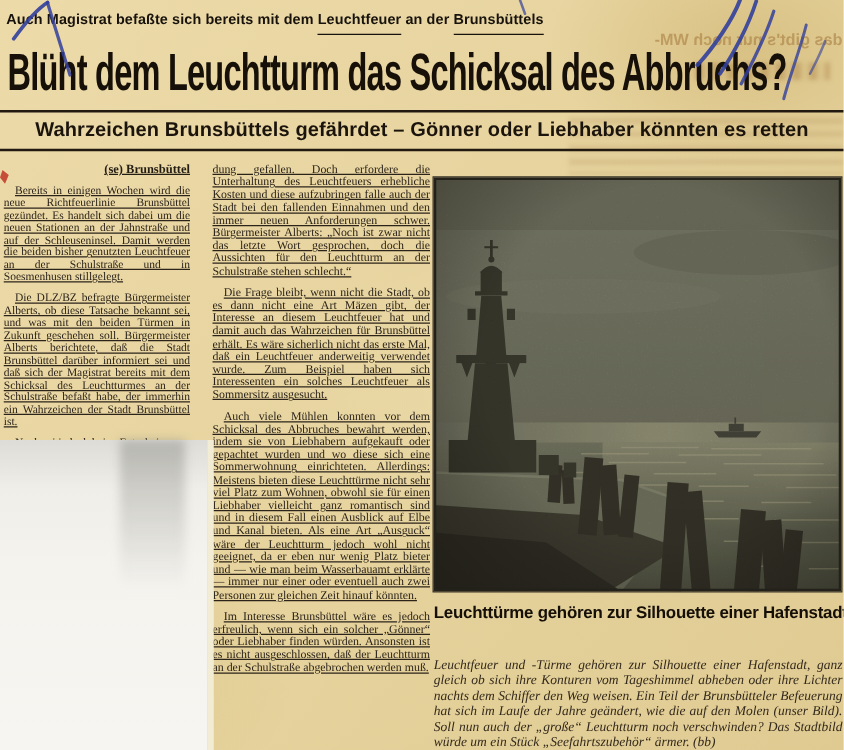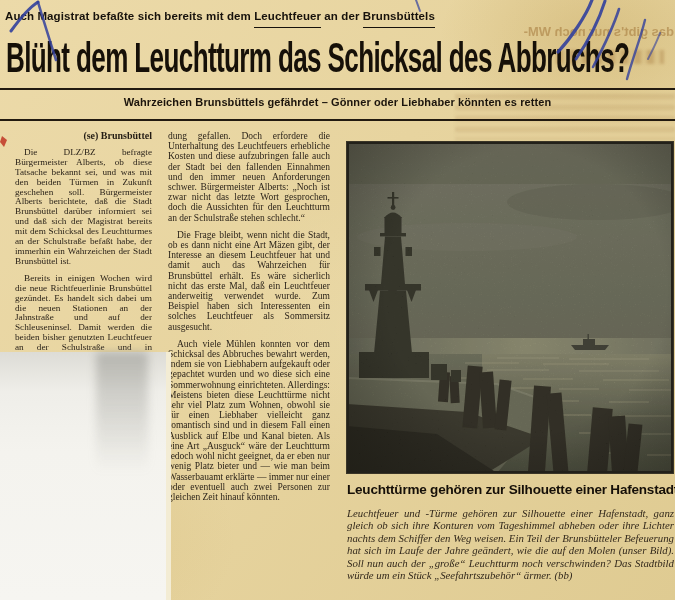--- a/index.html
+++ b/index.html
@@ -38,48 +38,48 @@
     position:absolute;left:6px;top:34px;z-index:2;
     font-size:42px;font-weight:bold;color:#161008;
     letter-spacing:-1px;white-space:nowrap;
     transform:scaleX(.62);transform-origin:0 0;
   }
   .rule{position:absolute;left:0;width:675px;height:2px;background:#221a10;z-index:2;}
   .rule.top{top:88px;}
   .rule.bottom{top:119px;}
   .subhead{
     position:absolute;left:0;top:96px;width:675px;z-index:2;text-align:center;
-    font-size:11px;font-weight:bold;color:#1b140c;letter-spacing:.1px;
+    font-size:16px;font-weight:bold;color:#1b140c;letter-spacing:.1px;
   }
   
   .bodycol{
     position:absolute;z-index:2;color:#2c241a;
     font-family:"Liberation Serif",serif;
     text-align:justify;
   }
   .col-left{left:3px;top:131px;width:149px;font-size:9.2px;line-height:9.9px;}
-  .col-mid{left:156px;top:131px;width:174px;font-size:9.5px;line-height:10.2px;}
-  .bodycol p{margin:0 0 7px 12px;text-indent:9px;}
+  .col-mid{left:170px;top:131px;width:174px;font-size:9.5px;line-height:10.2px;}
+  .bodycol p{margin:0 0 7px 0;text-indent:9px;text-decoration:underline;}
   .bodycol p.noindent{text-indent:0;}
   .dateline{
     font-family:"Liberation Serif",serif;font-weight:bold;font-size:10px;
     text-align:right;margin:0 2px 7px 0;color:#241d14;
   }
   
   .photo{
     position:absolute;left:347px;top:142px;width:326px;height:331px;z-index:2;
     background:#50523f;outline:1px solid #3a3527;
   }
   .photo svg{display:block;}
   .caption-title{
     position:absolute;left:347px;top:482px;width:328px;z-index:2;
     font-size:13.5px;font-weight:bold;color:#150f08;letter-spacing:-.2px;white-space:nowrap;
   }
   .caption-text{
-    position:absolute;left:347px;top:507px;width:327px;z-index:2;
+    position:absolute;left:347px;top:526px;width:327px;z-index:2;
     font-family:"Liberation Serif",serif;font-style:italic;
     font-size:10.8px;line-height:12.4px;color:#33291c;text-align:justify;
   }
   
   .ink-overlay{position:absolute;inset:0;z-index:10;pointer-events:none;}
   .ghost{
     position:absolute;left:538px;top:24px;width:136px;z-index:1;
     transform:scaleX(-1);
     font-size:13px;font-weight:bold;color:rgba(146,96,34,.42);
     filter:blur(.6px);white-space:nowrap;
@@ -111,29 +111,30 @@
   </div>
 
   <div class="headline">Blüht dem Leuchtturm das Schicksal des Abbruchs?</div>
 
   <div class="rule top"></div>
   <div class="subhead">Wahrzeichen Brunsbüttels gefährdet – Gönner oder Liebhaber könnten es retten</div>
   <div class="rule bottom"></div>
 
   <div class="bodycol col-left">
     <p class="dateline">(se) Brunsbüttel</p>
+    <p>Bereits in einigen Wochen wird die neue Richtfeuerlinie Brunsbüttel gezündet. Es handelt sich dabei um die neuen Stationen an der Jahnstraße und auf der Schleuseninsel. Damit werden die beiden bisher genutzten Leuchtfeuer an der Schulstraße und in Soesmenhusen stillgelegt.</p>
     <p>Die DLZ/BZ befragte Bürgermeister Alberts, ob diese Tatsache bekannt sei, und was mit den beiden Türmen in Zukunft geschehen soll. Bürgermeister Alberts berichtete, daß die Stadt Brunsbüttel darüber informiert sei und daß sich der Magistrat bereits mit dem Schicksal des Leuchtturmes an der Schulstraße befaßt habe, der immerhin ein Wahrzeichen der Stadt Brunsbüttel ist.</p>
-    <p>Bereits in einigen Wochen wird die neue Richtfeuerlinie Brunsbüttel gezündet. Es handelt sich dabei um die neuen Stationen an der Jahnstraße und auf der Schleuseninsel. Damit werden die beiden bisher genutzten Leuchtfeuer an der Schulstraße und in Soesmenhusen stillgelegt.</p>
     <p>Noch sei jedoch keine Entschei-</p>
   </div>
 
   <div class="bodycol col-mid">
     <p class="noindent">dung gefallen. Doch erfordere die Unterhaltung des Leuchtfeuers erhebliche Kosten und diese aufzubringen falle auch der Stadt bei den fallenden Einnahmen und den immer neuen Anforderungen schwer. Bürgermeister Alberts: „Noch ist zwar nicht das letzte Wort gesprochen, doch die Aussichten für den Leuchtturm an der Schulstraße stehen schlecht.“</p>
     <p>Die Frage bleibt, wenn nicht die Stadt, ob es dann nicht eine Art Mäzen gibt, der Interesse an diesem Leuchtfeuer hat und damit auch das Wahrzeichen für Brunsbüttel erhält. Es wäre sicherlich nicht das erste Mal, daß ein Leuchtfeuer anderweitig verwendet wurde. Zum Beispiel haben sich Interessenten ein solches Leuchtfeuer als Sommersitz ausgesucht.</p>
     <p>Auch viele Mühlen konnten vor dem Schicksal des Abbruches bewahrt werden, indem sie von Liebhabern aufgekauft oder gepachtet wurden und wo diese sich eine Sommerwohnung einrichteten. Allerdings: Meistens bieten diese Leuchttürme nicht sehr viel Platz zum Wohnen, obwohl sie für einen Liebhaber vielleicht ganz romantisch sind und in diesem Fall einen Ausblick auf Elbe und Kanal bieten. Als eine Art „Ausguck“ wäre der Leuchtturm jedoch wohl nicht geeignet, da er eben nur wenig Platz bieter und — wie man beim Wasserbauamt erklärte — immer nur einer oder eventuell auch zwei Personen zur gleichen Zeit hinauf könnten.</p>
+    <p>Im Interesse Brunsbüttel wäre es jedoch erfreulich, wenn sich ein solcher „Gönner“ oder Liebhaber finden würden. Ansonsten ist es nicht ausgeschlossen, daß der Leuchtturm an der Schulstraße abgebrochen werden muß.</p>
   </div>
 
   <div class="photo">
     <svg width="326" height="331" viewBox="0 0 326 331" xmlns="http://www.w3.org/2000/svg">
       <defs>
         <linearGradient id="skyGrad" x1="0" y1="0" x2="0" y2="1">
           <stop offset="0" stop-color="#787a6a"></stop>
             <stop offset="1" stop-color="#696c59"></stop>
         </linearGradient>
         <linearGradient id="seaGrad" x1="0" y1="0" x2="0" y2="1">

